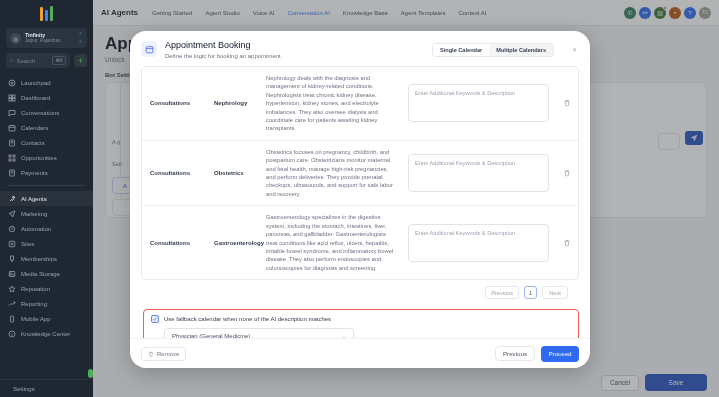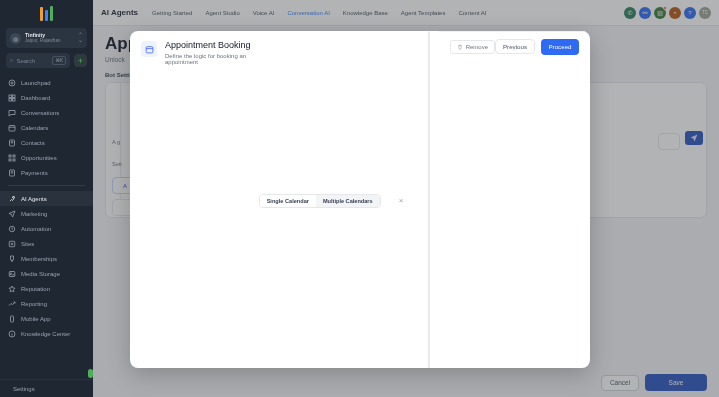--- a/index.html
+++ b/index.html
@@ -133,23 +133,23 @@
   }
 
   .dim-overlay {
     position: absolute; left: 93px; top: 0; right: 0; bottom: 0;
     background: rgba(60,64,70,0.40);
   }
 
   
   .modal {
     position: absolute; left: 130px; top: 31px; width: 460px; height: 337px;
-    background: #ffffff; border-radius: 8px;
+    background: #ffffff; border-radius: 16px;
     box-shadow: 0 6px 24px rgba(0,0,0,0.22);
-    display: flex; flex-direction: row; overflow: hidden;
+    display: flex; flex-direction: column; overflow: hidden;
   }
   .modal-head {
     display: flex; align-items: flex-start; padding: 9px 11px 7px 11px; gap: 8px;
   }
   .modal-icon {
     width: 16px; height: 16px; border-radius: 4px; background: #eef2ff;
     display: flex; align-items: center; justify-content: center; flex: 0 0 auto;
     margin-top: 1px;
   }
   .modal-icon svg { width: 9px; height: 9px; stroke: #4f6ef7; fill: none; stroke-width: 1.6; }

